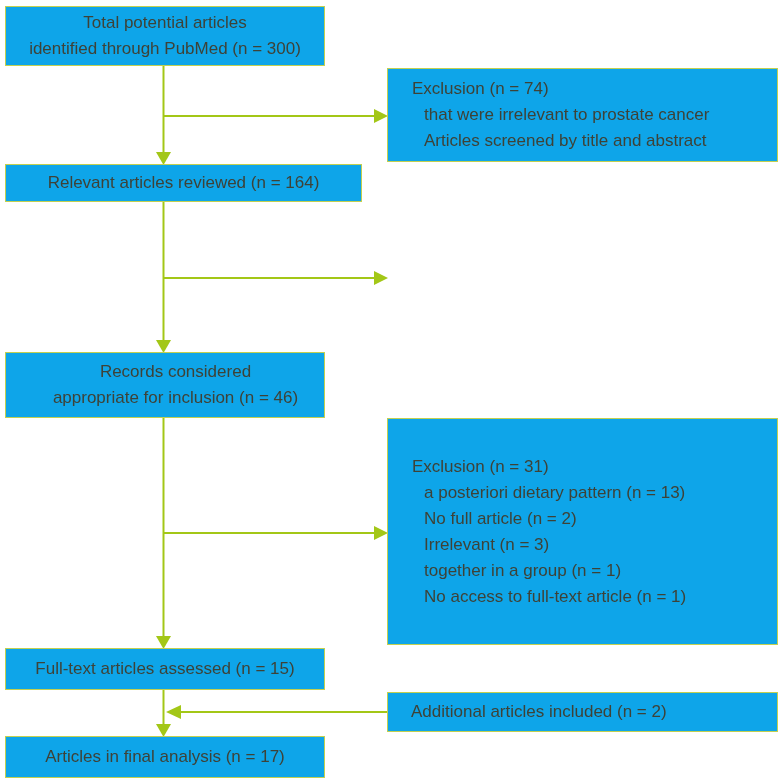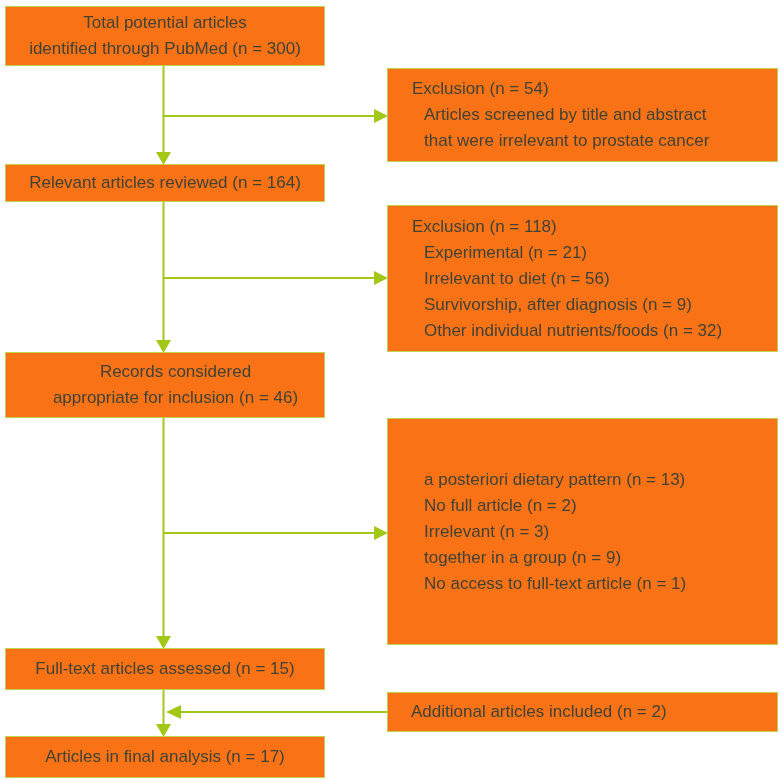--- a/index.html
+++ b/index.html
@@ -20,21 +20,21 @@
   }
   .connectors {
     position: absolute;
     left: 0;
     top: 0;
     width: 780px;
     height: 780px;
   }
   .box {
     position: absolute;
-    background: #f97316;
+    background: #0ea5e9;
     border: 1.5px solid #c2d050;
     box-sizing: border-box;
     display: flex;
     flex-direction: column;
     justify-content: center;
   }
   .box.main {
     align-items: center;
     text-align: center;
   }
@@ -42,21 +42,21 @@
     align-items: flex-start;
     text-align: left;
     padding-left: 24px;
     padding-right: 6px;
   }
   .box .ln { white-space: nowrap; }
   .box.side .sub { padding-left: 12px; }
 
   
   #box-total    { left: 5px;  top: 6px;   width: 320px; height: 60px; }
-  #box-relevant { left: 5px;  top: 164px; width: 320px; height: 38px; }
+  #box-relevant { left: 5px;  top: 164px; width: 357px; height: 38px; }
   #box-records  { left: 5px;  top: 352px; width: 320px; height: 66px; padding-left: 21px; }
   #box-fulltext { left: 5px;  top: 648px; width: 320px; height: 42px; }
   #box-final    { left: 5px;  top: 736px; width: 320px; height: 42px; text-align: right; }
 
   
   #box-excl1 { left: 387px; top: 68px;  width: 391px; height: 94px; }
   #box-excl2 { left: 387px; top: 205px; width: 391px; height: 147px; }
   #box-excl3 { left: 387px; top: 418px; width: 391px; height: 227px; }
   #box-added { left: 387px; top: 692px; width: 391px; height: 40px; padding-left: 23px; }
 </style>
@@ -110,38 +110,32 @@
 
   <div class="box main" id="box-fulltext">
     <div class="ln">Full-text articles assessed (n = 15)</div>
   </div>
 
   <div class="box main" id="box-final">
     <div class="ln">Articles in final analysis (n = 17)</div>
   </div>
 
   <div class="box side" id="box-excl1">
-    <div class="ln">Exclusion (n = 54)</div>
+    <div class="ln">Exclusion (n = 74)</div>
+    <div class="ln sub">that were irrelevant to prostate cancer</div>
     <div class="ln sub">Articles screened by title and abstract</div>
-    <div class="ln sub">that were irrelevant to prostate cancer</div>
   </div>
 
-  <div class="box side" id="box-excl2">
-    <div class="ln">Exclusion (n = 118)</div>
-    <div class="ln sub">Experimental (n = 21)</div>
-    <div class="ln sub">Irrelevant to diet (n = 56)</div>
-    <div class="ln sub">Survivorship, after diagnosis (n = 9)</div>
-    <div class="ln sub">Other individual nutrients/foods (n = 32)</div>
-  </div>
 
   <div class="box side" id="box-excl3">
+    <div class="ln">Exclusion (n = 31)</div>
     <div class="ln sub">a posteriori dietary pattern (n = 13)</div>
     <div class="ln sub">No full article (n = 2)</div>
     <div class="ln sub">Irrelevant (n = 3)</div>
-    <div class="ln sub">together in a group (n = 9)</div>
+    <div class="ln sub">together in a group (n = 1)</div>
     <div class="ln sub">No access to full-text article (n = 1)</div>
   </div>
 
   <div class="box side" id="box-added">
     <div class="ln">Additional articles included (n = 2)</div>
   </div>
 
 </div>
 
 </body></html>

